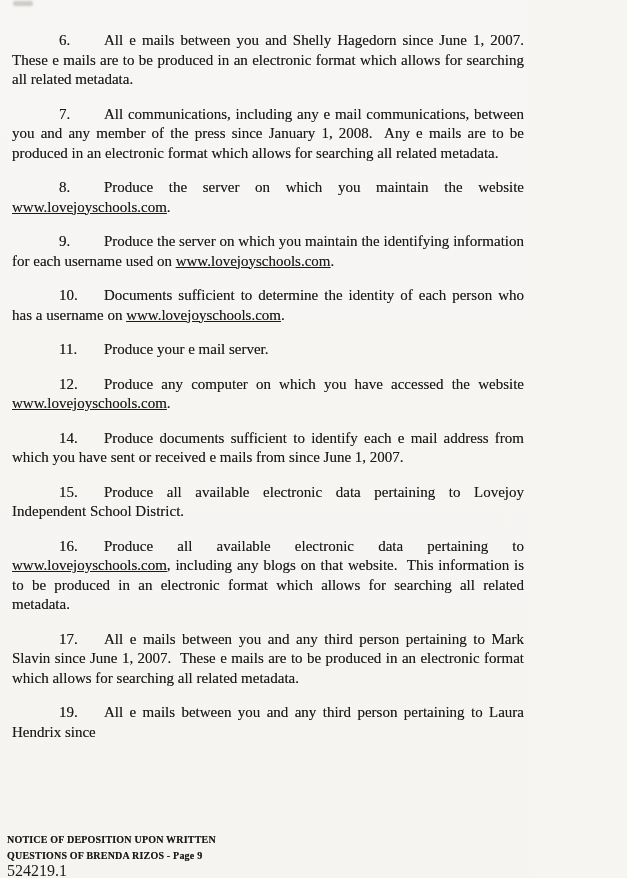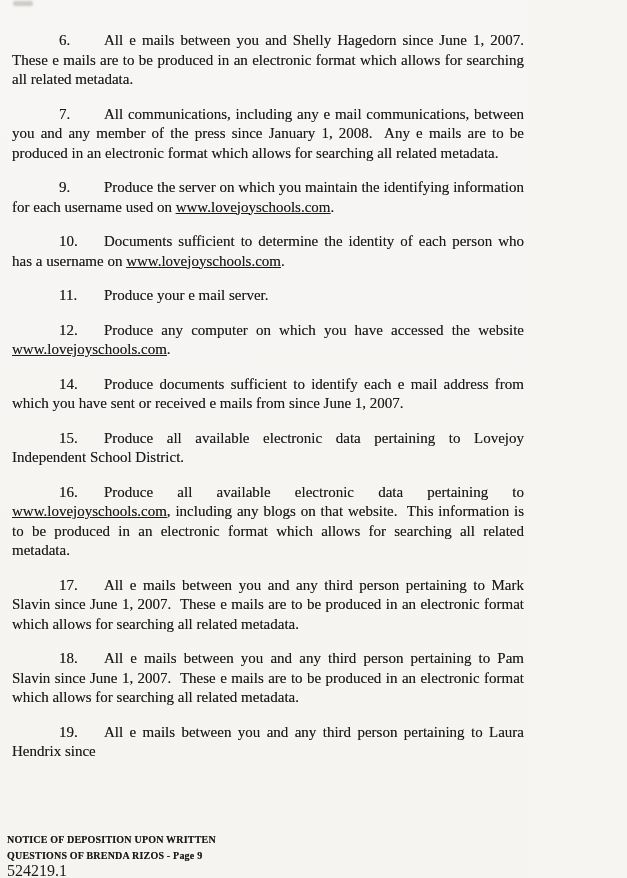--- a/index.html
+++ b/index.html
@@ -62,29 +62,29 @@
 </style>
 </head>
 <body>
 
 <div class="page">
   <div class="scan-smudge"></div>
 
   <main>
     <p class="item"><span class="num">6.</span><span>All e mails between you and Shelly Hagedorn since June 1, 2007.  These e mails are to be produced in an electronic format which allows for searching all related metadata.</span><span class="ulink"></span><span></span></p>
     <p class="item"><span class="num">7.</span><span>All communications, including any e mail communications, between you and any member of the press since January 1, 2008.  Any e mails are to be produced in an electronic format which allows for searching all related metadata.</span><span class="ulink"></span><span></span></p>
+    <p class="item"><span class="num">8.</span><span>Produce the server on which you maintain the website </span><span class="ulink">www.lovejoyschools.com</span><span>.</span></p>
     <p class="item"><span class="num">9.</span><span>Produce the server on which you maintain the identifying information for each username used on </span><span class="ulink">www.lovejoyschools.com</span><span>.</span></p>
     <p class="item"><span class="num">10.</span><span>Documents sufficient to determine the identity of each person who has a username on </span><span class="ulink">www.lovejoyschools.com</span><span>.</span></p>
     <p class="item"><span class="num">11.</span><span>Produce your e mail server.</span><span class="ulink"></span><span></span></p>
     <p class="item"><span class="num">12.</span><span>Produce any computer on which you have accessed the website </span><span class="ulink">www.lovejoyschools.com</span><span>.</span></p>
     <p class="item"><span class="num">14.</span><span>Produce documents sufficient to identify each e mail address from which you have sent or received e mails from since June 1, 2007.</span><span class="ulink"></span><span></span></p>
     <p class="item"><span class="num">15.</span><span>Produce all available electronic data pertaining to Lovejoy Independent School District.</span><span class="ulink"></span><span></span></p>
     <p class="item"><span class="num">16.</span><span>Produce all available electronic data pertaining to </span><span class="ulink">www.lovejoyschools.com</span><span>, including any blogs on that website.  This information is to be produced in an electronic format which allows for searching all related metadata.</span></p>
     <p class="item"><span class="num">17.</span><span>All e mails between you and any third person pertaining to Mark Slavin since June 1, 2007.  These e mails are to be produced in an electronic format which allows for searching all related metadata.</span><span class="ulink"></span><span></span></p>
-    <p class="item"><span class="num">18.</span><span>All e mails between you and any third person pertaining to Pam Slavin since June 1, 2007.  These e mails are to be produced in an electronic format which allows for searching all related metadata.</span><span class="ulink"></span><span></span></p>
     <p class="item"><span class="num">19.</span><span>All e mails between you and any third person pertaining to Laura Hendrix since</span><span class="ulink"></span><span></span></p>
   </main>
 
   <footer class="footer">
     <div class="f-line">NOTICE OF DEPOSITION UPON WRITTEN</div>
     <div class="f-line">QUESTIONS OF BRENDA RIZOS - Page 9</div>
     <div class="f-num">524219.1</div>
   </footer>
 </div>
 

